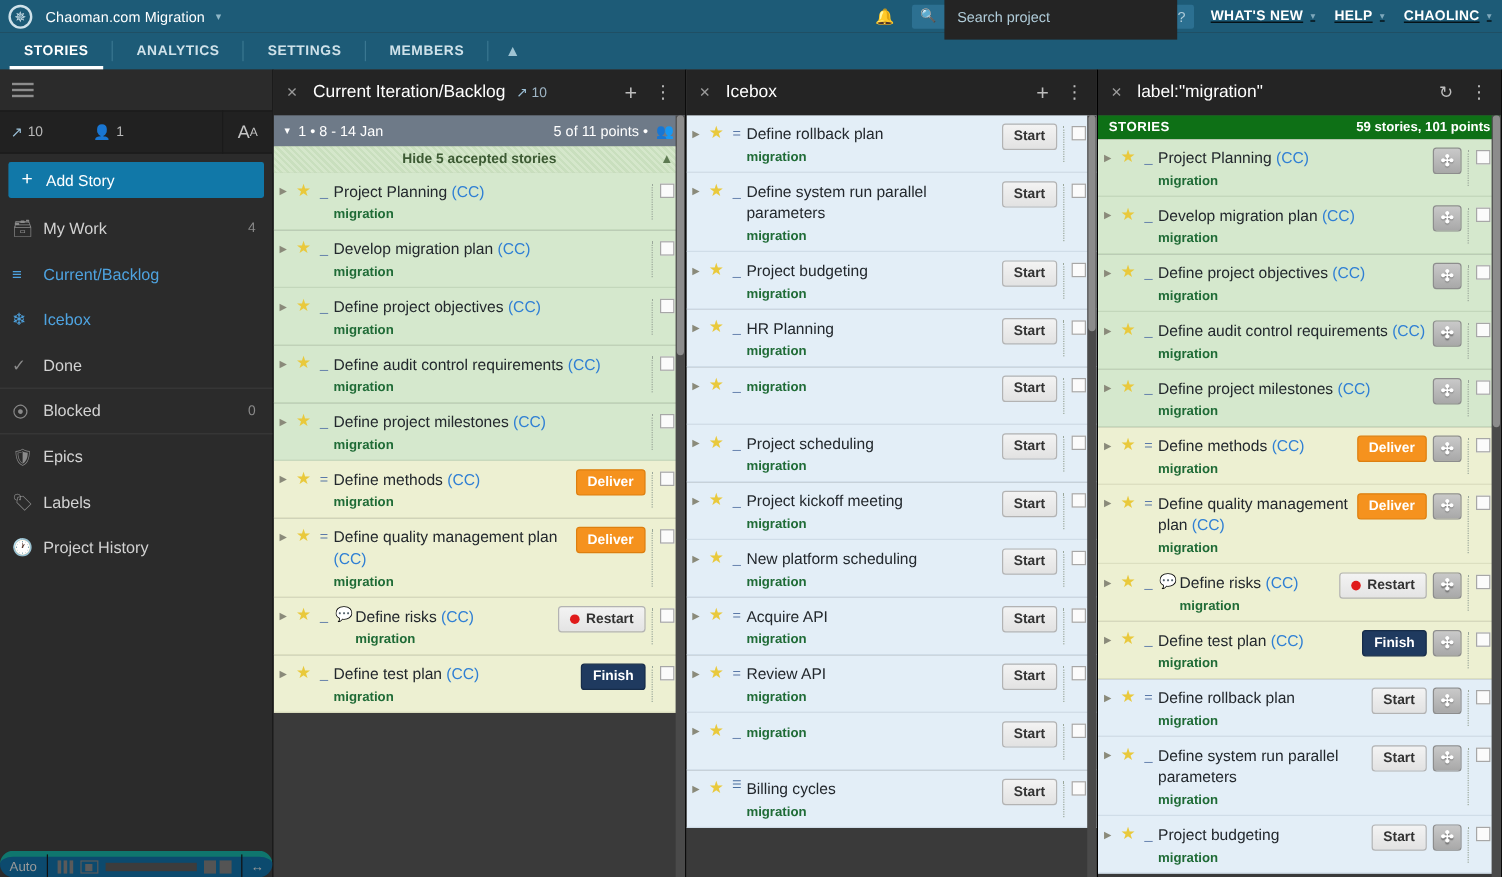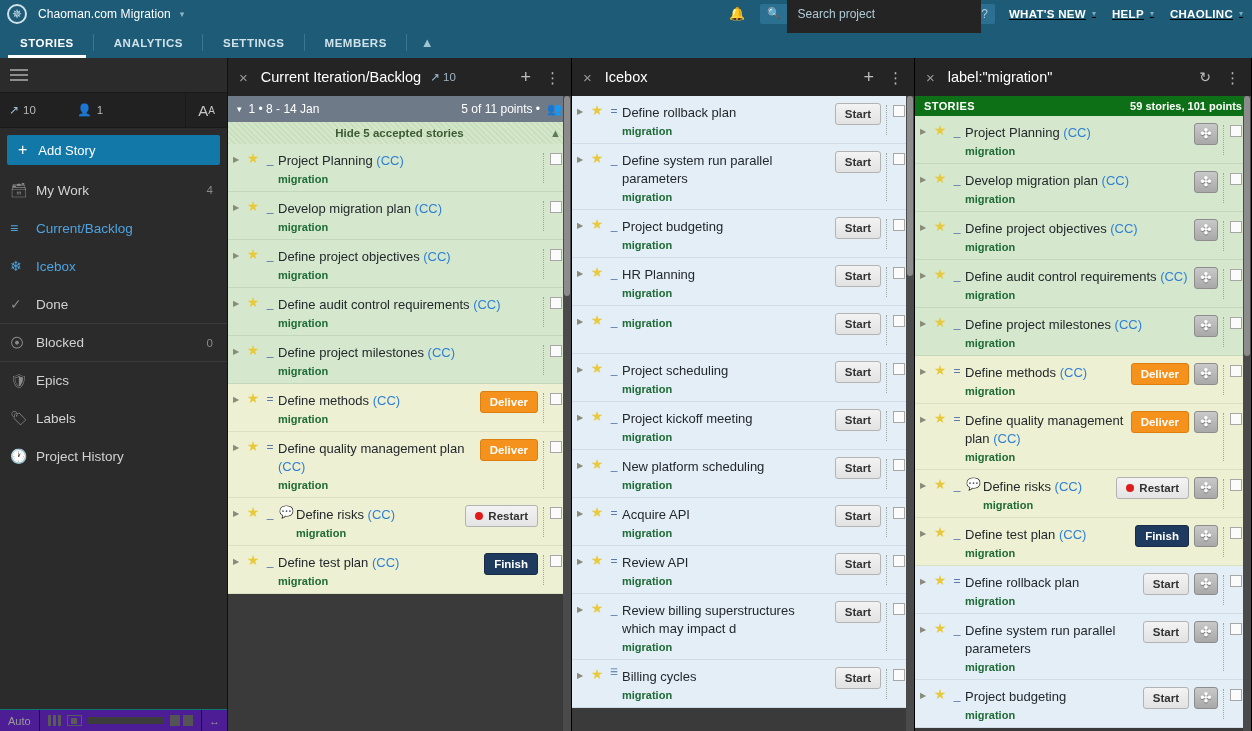--- a/index.html
+++ b/index.html
@@ -58,22 +58,22 @@
     display:flex; align-items:center; color:#fff; font-size:13px; }
   .add-story .plus{ font-size:16px; margin:0 11px 0 11px; line-height:1;}
   .sbnav{ list-style:none; }
   .sbitem{ height:38px; display:flex; align-items:center; color:#d2d2d2; font-size:13.5px;
     padding-left:10px; }
   .sbitem .ic{ width:26px; color:#8a8a8a; font-size:14px; display:inline-block;}
   .sbitem.active{ color:#4ea3e0; }
   .sbitem.active .ic{ color:#4ea3e0; }
   .sbitem .count{ margin-left:auto; margin-right:14px; color:#8a8a8a; font-size:11.5px;}
   .sbgroup{ border-top:1px solid #3a3a3a; }
-  .sb-bottom{ margin-top:auto; height:22px; background:#4c1d95; display:flex; align-items:center;
-    border-top:1px solid #0f766e; }
+  .sb-bottom{ margin-top:auto; height:22px; background:#0c4a6e; display:flex; align-items:center;
+    border-top:5px solid #0f766e;border-radius:11px; }
   .sb-auto{ color:#9a9a9a; font-size:11px; padding:0 8px; border-right:1px solid #111;
     height:22px; display:flex;align-items:center;}
   .sb-layout{ display:flex; align-items:center; gap:6px; padding:0 8px; flex:1; }
   .lay-bars{ display:flex; gap:2px; }
   .lay-bars i{ width:3px; height:11px; background:#5a5a5a; display:block;}
   .lay-box{ width:15px;height:11px;border:1px solid #5a5a5a; position:relative;}
   .lay-box:after{content:"";position:absolute;left:3px;top:2px;width:6px;height:6px;background:#5a5a5a;}
   .lay-track{ flex:1; height:7px; background:#3c3c3c; }
   .lay-sq{ display:flex; gap:3px;}
   .lay-sq i{ width:10px;height:11px;background:#545454;display:block;}
@@ -600,21 +600,20 @@
           </span>
           <span class="divdots"></span>
           <span class="chk"></span>
         </div>
 
         <div class="story blue">
           <span class="arw">▶</span>
           <span class="star">★</span>
           <span class="est">_</span>
           <span class="body">
-            <span class="title">Review billing superstructures which may impact d</span>
             <div class="lbl">migration</div>
           </span>
           <span class="actions">
             <span class="btn start">Start</span>
           </span>
           <span class="divdots"></span>
           <span class="chk"></span>
         </div>
 
         <div class="story blue">

